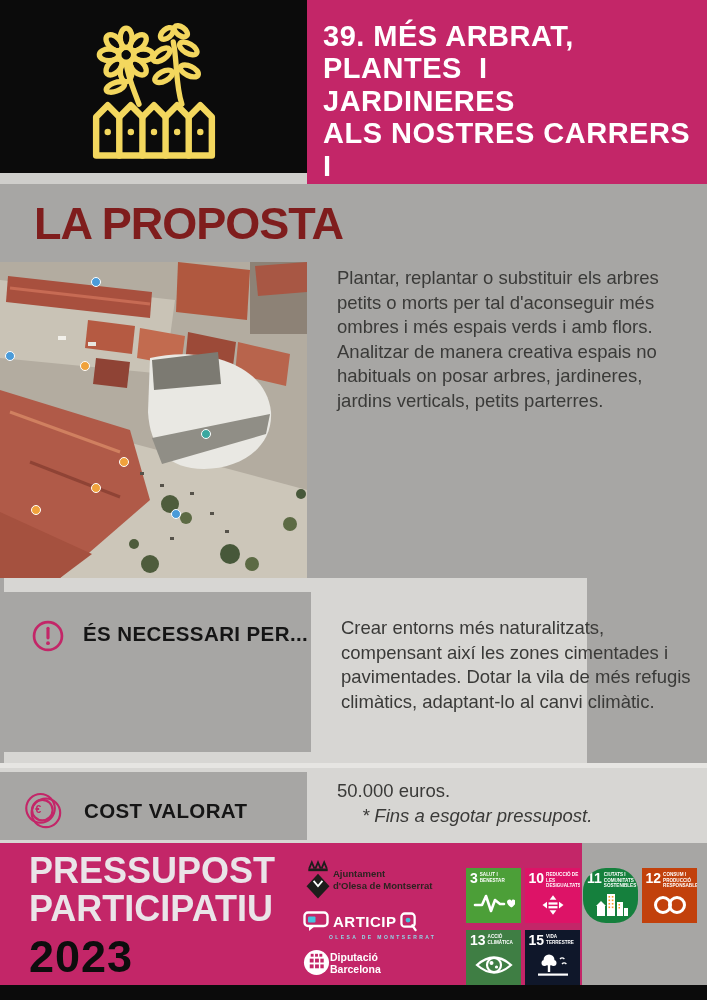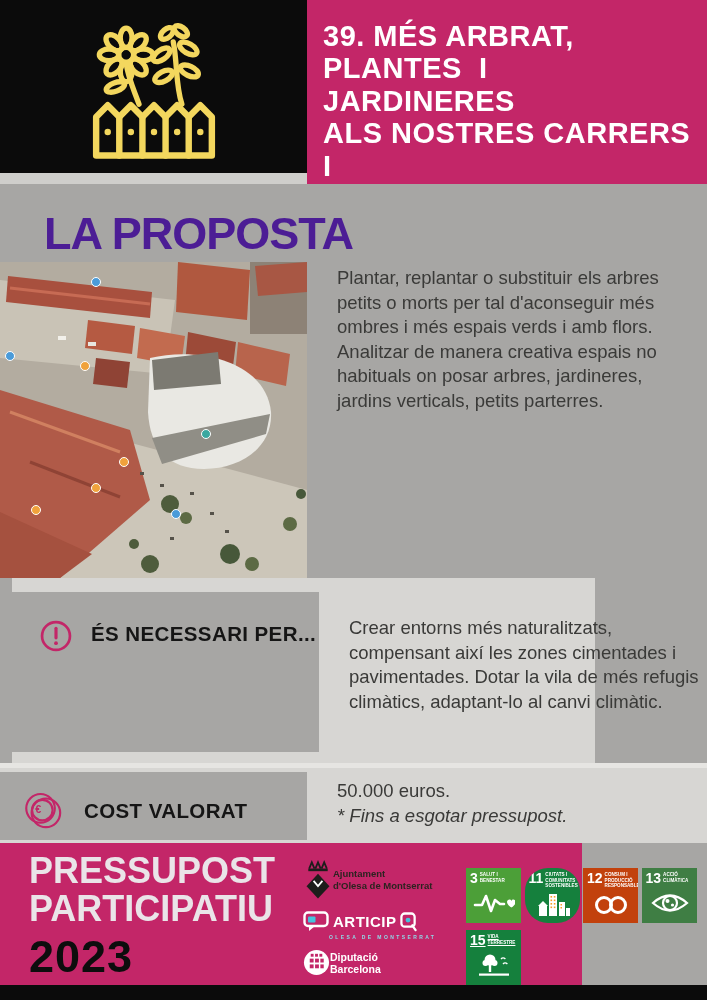--- a/index.html
+++ b/index.html
@@ -12,43 +12,43 @@
   .black-divider{position:absolute;left:0;top:173px;width:307px;height:11px;background:#cfcecb;}
   .pink-header{position:absolute;left:307px;top:0;width:400px;height:184px;background:#c32668;
                box-sizing:border-box;padding:20px 14px 0 16px;color:#fff;}
   .title{margin:0;font-size:29px;line-height:1.12;font-weight:bold;letter-spacing:.5px;
          white-space:pre-wrap;}
   .ident{margin-top:7px;text-align:right;font-size:10.5px;font-weight:bold;letter-spacing:.4px;}
   .grouped{text-align:right;font-size:11px;font-style:italic;color:#f0c3d8;margin-top:1px;}
 
   
   .sec-proposta{position:absolute;left:0;top:184px;width:707px;height:394px;background:#a7a6a4;}
-  .la-proposta{position:absolute;left:34px;top:14px;margin:10px;font-size:45px;font-weight:bold;
-               letter-spacing:-1px;color:#4c1d95;}
+  .la-proposta{position:absolute;left:34px;top:14px;margin:0;font-size:45px;font-weight:bold;
+               letter-spacing:-1px;color:#7f1d1d;}
   .photo{position:absolute;left:0;top:78px;width:307px;height:316px;overflow:hidden;}
   .photo svg{display:block;}
   .body-text{position:absolute;left:337px;width:356px;margin:0;font-size:18.5px;line-height:1.33;
              color:#3a3a38;}
   .sec-proposta .body-text{top:82px;}
 
   
-  .sec-necessari{position:absolute;left:12px;top:578px;width:583px;height:187px;background:#d7d6d3;}
+  .sec-necessari{position:absolute;left:4px;top:578px;width:583px;height:187px;background:#d7d6d3;}
   .left-block{position:absolute;left:0;background:#a7a6a4;width:307px;display:flex;
               align-items:flex-start;box-sizing:border-box;}
   .sec-necessari .left-block{top:14px;height:160px;padding:26px 0 0 26px;gap:17px;}
   .sec-head{margin:0;font-size:20.5px;font-weight:bold;letter-spacing:.4px;color:#151515;}
   .sec-necessari .sec-head{margin-top:4px;}
   .sec-necessari .body-text{top:38px;}
 
   
   .sep{position:absolute;left:0;top:763px;width:707px;height:5px;background:#e6e5e2;}
   .sec-cost{position:absolute;left:0;top:768px;width:707px;height:75px;background:#d7d6d3;}
   .sec-cost .left-block{top:4px;height:68px;padding:10px 0 0 20px;gap:14px;align-items:center;}
   .cost-text{position:absolute;left:337px;top:11px;font-size:18.5px;color:#3a3a38;line-height:1.35;}
-  .cost-note{font-style:italic;}
+  .cost-note{font-style:italic;margin-left:25px;}
 
   
   .footer{position:absolute;left:0;top:843px;width:582px;height:142px;background:#c32668;}
   .program{position:absolute;left:29px;top:9px;color:#eae4e8;font-size:36px;font-weight:bold;
            line-height:1.06;letter-spacing:0;}
   .year{position:absolute;left:29px;top:88px;color:#0d0d0d;font-size:45px;font-weight:bold;
         letter-spacing:1px;text-align:right;}
   .bottom-bar{position:absolute;left:0;top:985px;width:707px;height:15px;background:#0b0b0b;}
 
   .logos{position:absolute;left:303px;top:16px;width:160px;}
@@ -287,20 +287,39 @@
 BENESTAR</span>
         </div>
         <div class="sdg-art">
           <svg width="42" height="26" viewBox="0 0 42 26">
             <polyline points="2,15 9,15 13,6 18,21 22,10 27,14 31,14" fill="none" stroke="#fff" stroke-width="2.6" stroke-linecap="round" stroke-linejoin="round"></polyline>
             <path d="M34,12 c0,-2.4 3.4,-3.6 4.4,-1 c1,-2.6 4.4,-1.4 4.4,1 c0,2.8 -4.4,5.6 -4.4,5.6 s-4.4,-2.8 -4.4,-5.6 z" fill="#fff"></path>
           </svg>
         </div>
       </div>
 
+      <div class="sdg-tile" style="background: rgb(221, 19, 103);">
+        <div class="sdg-head">
+          <span class="sdg-num">10</span>
+          <span class="sdg-label">REDUCCIÓ DE LES
+DESIGUALTATS</span>
+        </div>
+        <div class="sdg-art">
+          <svg width="30" height="30" viewBox="0 0 40 28">
+            <g fill="#fff">
+              <rect x="14" y="10.5" width="12" height="3"></rect>
+              <rect x="14" y="15.5" width="12" height="3"></rect>
+              <polygon points="20,1 15.5,7 24.5,7"></polygon>
+              <polygon points="20,27 15.5,21 24.5,21"></polygon>
+              <polygon points="6,14 12,9.5 12,18.5"></polygon>
+              <polygon points="34,14 28,9.5 28,18.5"></polygon>
+            </g>
+          </svg>
+        </div>
+      </div>
 
       <div class="sdg-tile" style="background: #15803d; border-radius: 23px;">
         <div class="sdg-head">
           <span class="sdg-num">11</span>
           <span class="sdg-label">CIUTATS I
 COMUNITATS
 SOSTENIBLES</span>
         </div>
         <div class="sdg-art">
           <svg width="36" height="26" viewBox="0 0 36 26">
@@ -351,21 +370,21 @@
         <div class="sdg-art">
           <svg width="40" height="26" viewBox="0 0 40 26">
             <path d="M3,13 Q20,-2 37,13 Q20,28 3,13 Z" fill="none" stroke="#fff" stroke-width="2.2"></path>
             <circle cx="20" cy="13" r="7" fill="none" stroke="#fff" stroke-width="2.2"></circle>
             <circle cx="17.5" cy="11" r="2" fill="#fff"></circle>
             <circle cx="22.5" cy="15" r="1.6" fill="#fff"></circle>
           </svg>
         </div>
       </div>
 
-      <div class="sdg-tile" style="background: #15803d; text-decoration: underline;">
+      <div class="sdg-tile" style="background: #0f172a;">
         <div class="sdg-head">
           <span class="sdg-num">15</span>
           <span class="sdg-label">VIDA
 TERRESTRE</span>
         </div>
         <div class="sdg-art">
           <svg width="38" height="27" viewBox="0 0 38 27">
             <circle cx="15" cy="8" r="5.5" fill="#fff"></circle>
             <circle cx="10.5" cy="11" r="3" fill="#fff"></circle>
             <circle cx="19.5" cy="11" r="3" fill="#fff"></circle>

